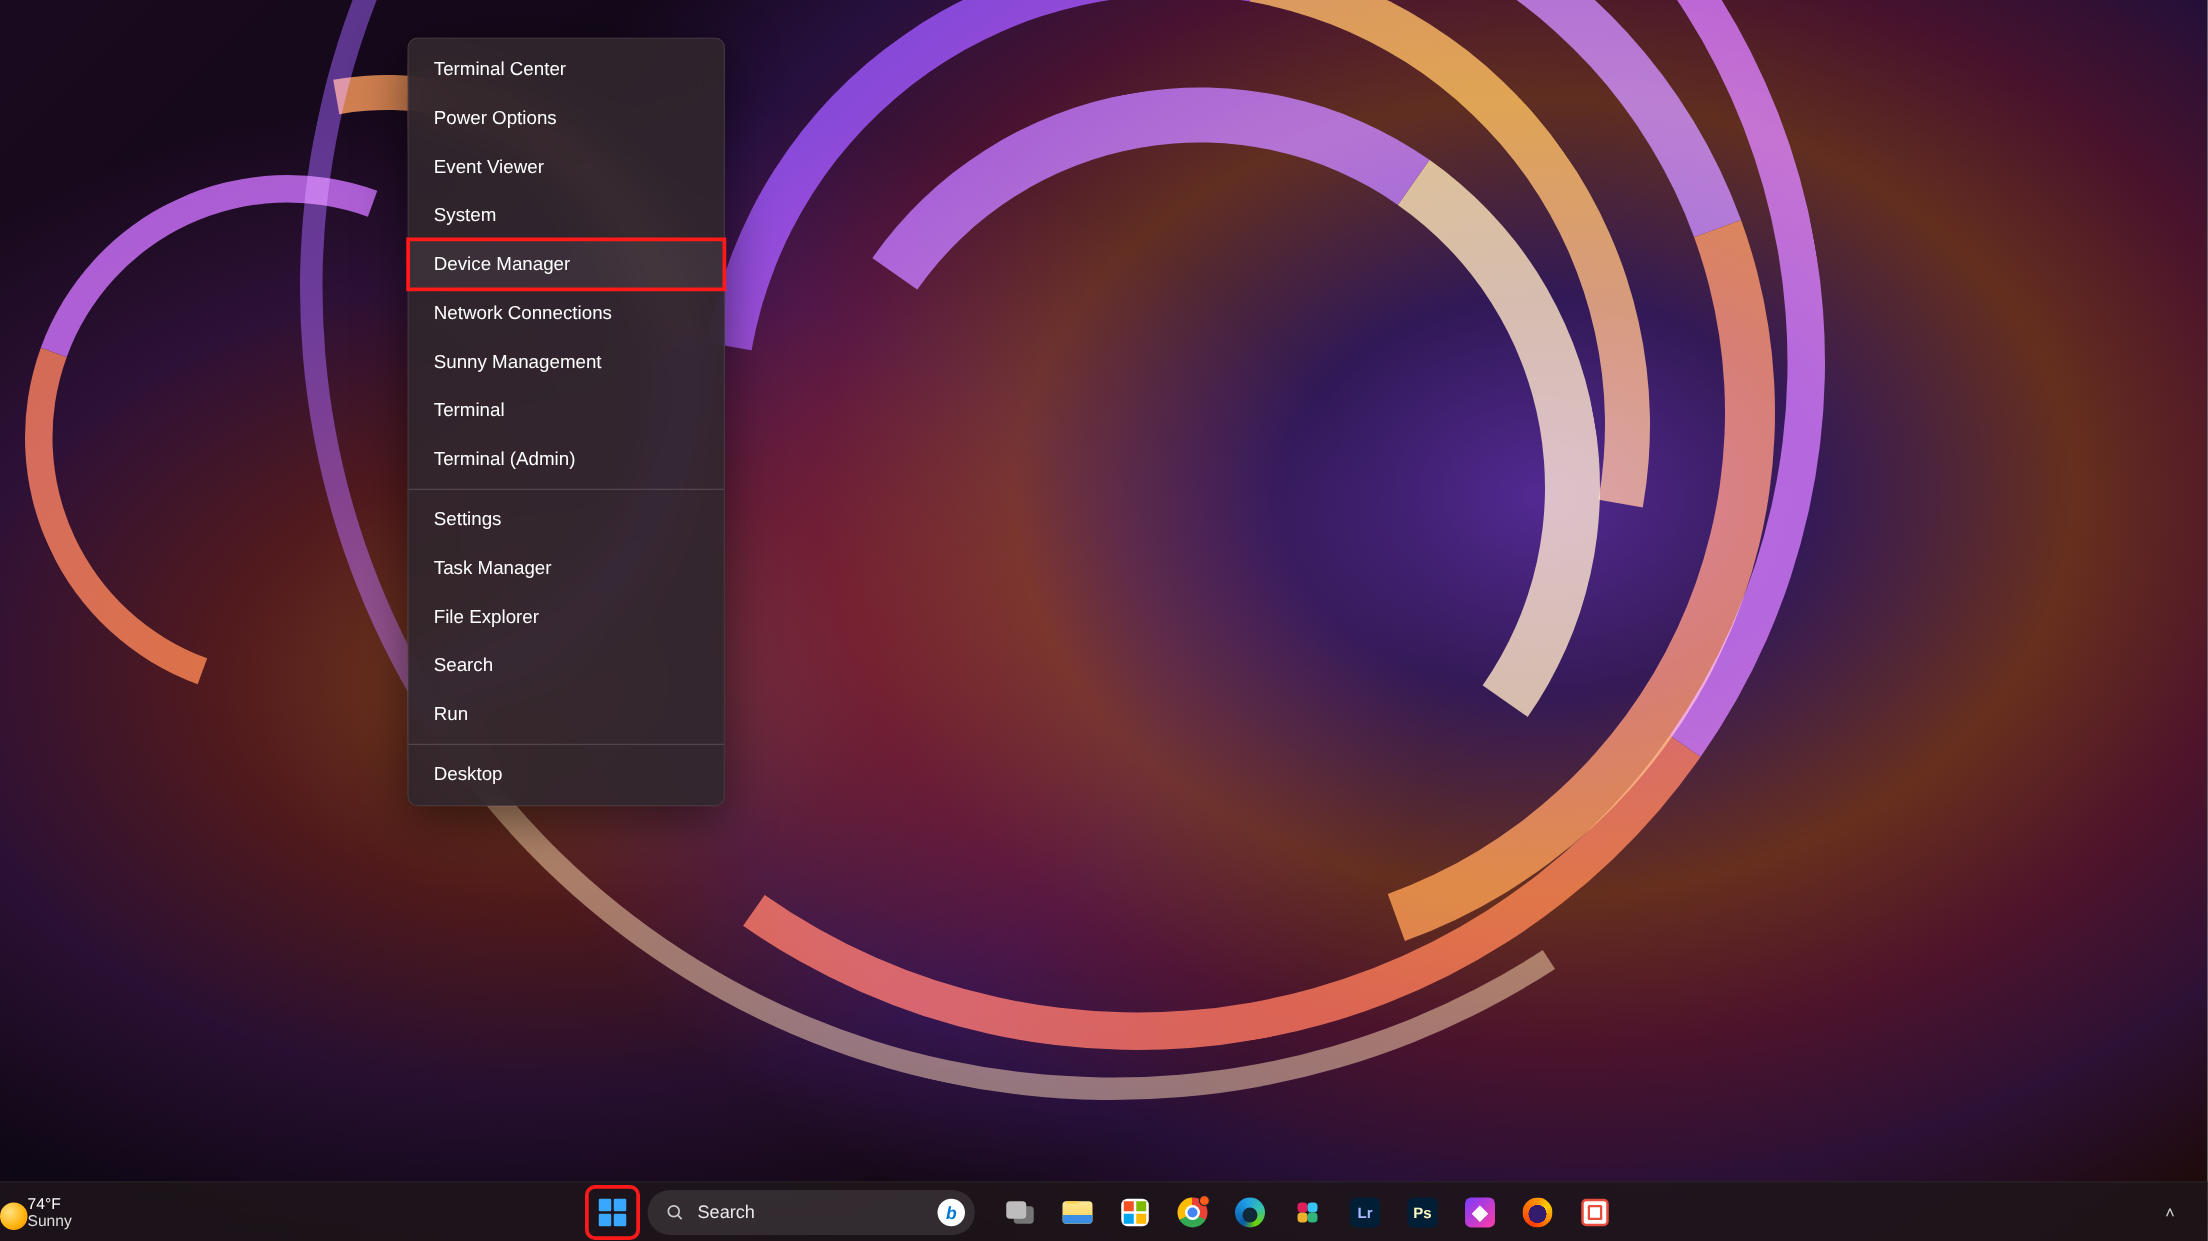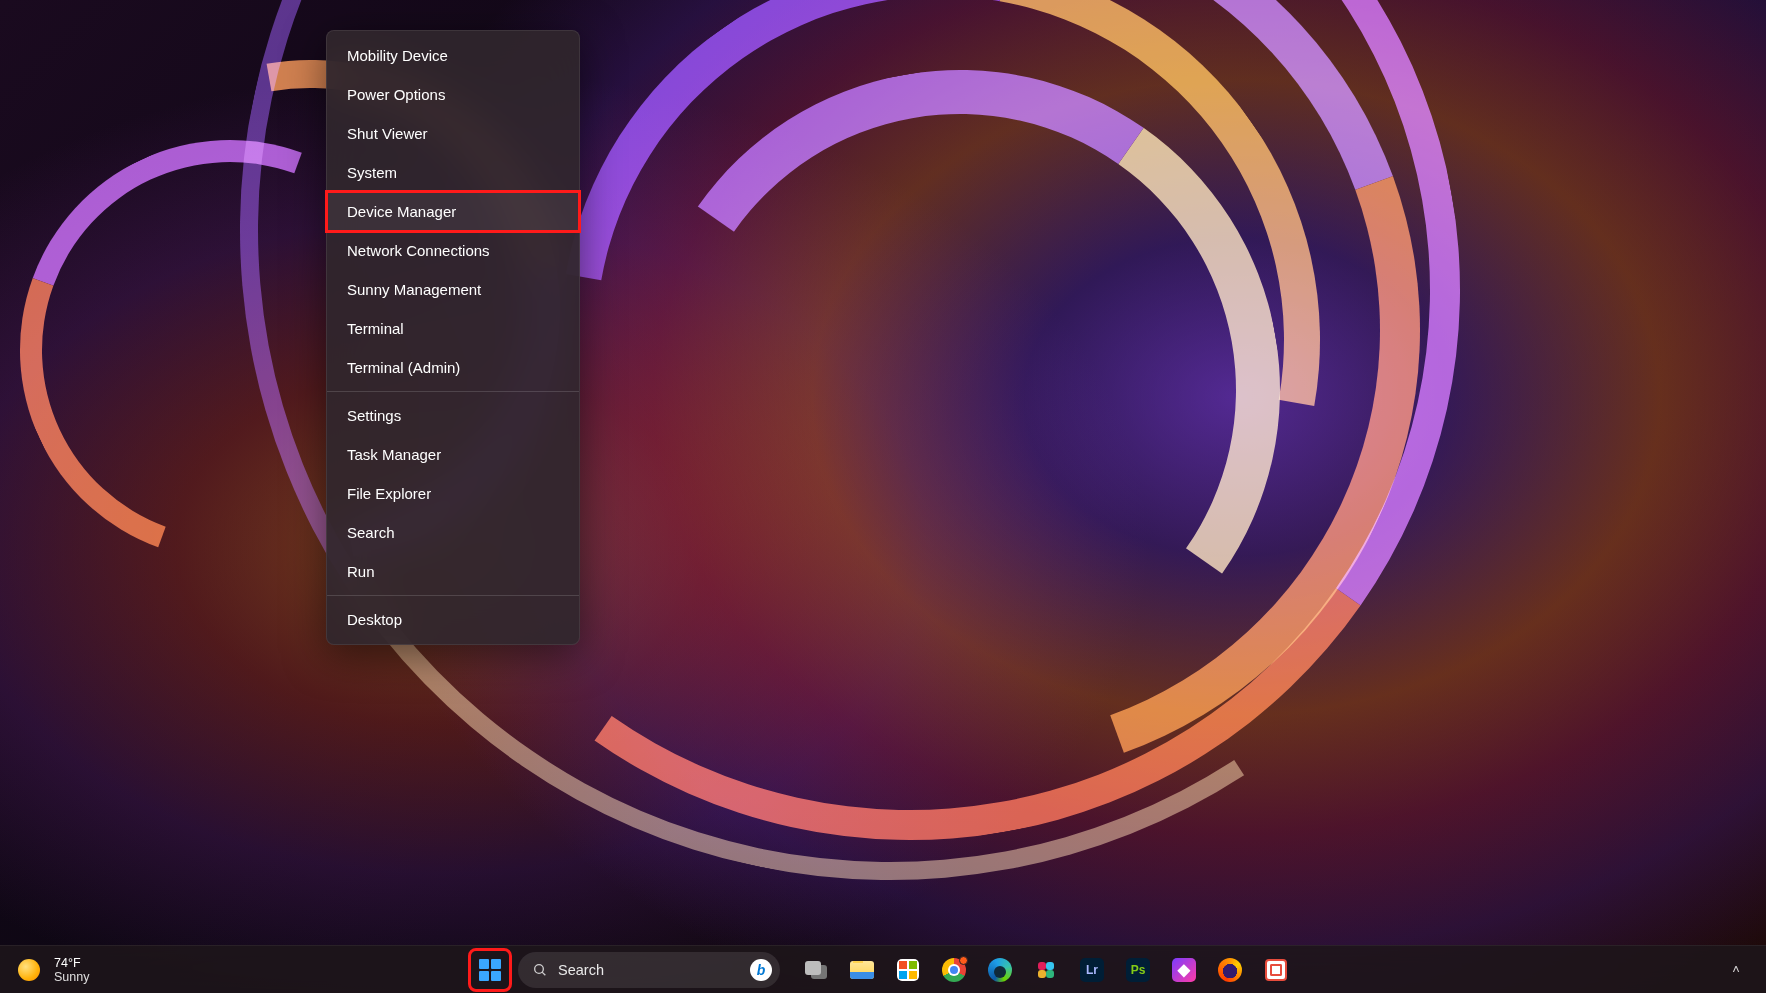--- a/index.html
+++ b/index.html
@@ -79,22 +79,22 @@
   
   .taskbar {
     position:absolute; left:0; right:0; bottom:0;
     height:48px;
     background: rgba(30,22,26,.88);
     border-top:1px solid rgba(255,255,255,.06);
     display:flex; align-items:center;
     backdrop-filter: blur(24px);
   }
   .tb-left {
-    display:flex; align-items:center; gap:14px;
-    padding-left:18px; min-width:200px;
+    display:flex; align-items:flex-end; gap:0;
+    padding-left:0; min-width:200px;
   }
   .sun {
     width:22px;height:22px;border-radius:50%;
     background: radial-gradient(circle at 35% 35%, #ffe180 0%, #ffb20a 60%, #ff8a00 100%);
   }
   .weather-text{color:#fff;font-size:12.5px;line-height:14px}
   .weather-text .wtemp{font-weight:400}
   .weather-text .wdesc{opacity:.85}
 
   .tb-center{
@@ -157,21 +157,21 @@
 
   .slack{position:relative;width:22px;height:22px}
   .slack span{position:absolute;width:8px;height:8px;border-radius:3px}
   .slack .a{background:#e01e5a;left:3px;top:3px}
   .slack .b{background:#36c5f0;right:3px;top:3px}
   .slack .c{background:#2eb67d;right:3px;bottom:3px}
   .slack .d{background:#ecb22e;left:3px;bottom:3px}
 
   .sq{width:24px;height:24px;border-radius:5px;display:flex;align-items:center;justify-content:center;font-weight:700;font-size:12px;color:#fff}
   .lr{background:#001e36;color:#aab9ff}
-  .ps{background:#001e36;color:#84cc16}
+  .ps{background:#001e36;color:#fef9c3}
   .af{background:linear-gradient(135deg,#7a3cff,#ff3ca6)}
   .af span{font-size:16px}
 
   .ff{width:24px;height:24px;border-radius:50%;background:radial-gradient(circle at 50% 55%,#331b6d 0 40%,transparent 41%),conic-gradient(from 200deg,#ff3b00,#ff9500 45%,#ffcf00 60%,#ff3b00)}
 
   .snip{width:22px;height:22px;border-radius:4px;background:#fff;position:relative;border:2px solid #e74c3c}
   .snip::after{content:"";position:absolute;left:3px;top:3px;width:8px;height:8px;border:2px dashed #e74c3c;border-radius:2px}
 
   .tb-right{
     margin-left:auto;padding-right:10px;
@@ -187,27 +187,27 @@
   <div class="swirl s2"></div>
   <div class="swirl s3"></div>
   <div class="swirl s4"></div>
   <div class="swirl s5"></div>
   <div class="swirl s6"></div>
   <div class="swirl s7"></div>
 </div>
 
 <div class="context-menu" id="context-menu">
     <div class="menu-item">
-      <span>Mobility Device</span>
+      <span>Terminal Center</span>
     </div>
     <div class="menu-item">
       <span>Power Options</span>
     </div>
     <div class="menu-item">
-      <span>Shut Viewer</span>
+      <span>Event Viewer</span>
     </div>
     <div class="menu-item">
       <span>System</span>
     </div>
     <div class="menu-item highlighted">
       <span>Device Manager</span>
     </div>
     <div class="menu-item">
       <span>Network Connections</span>
     </div>

